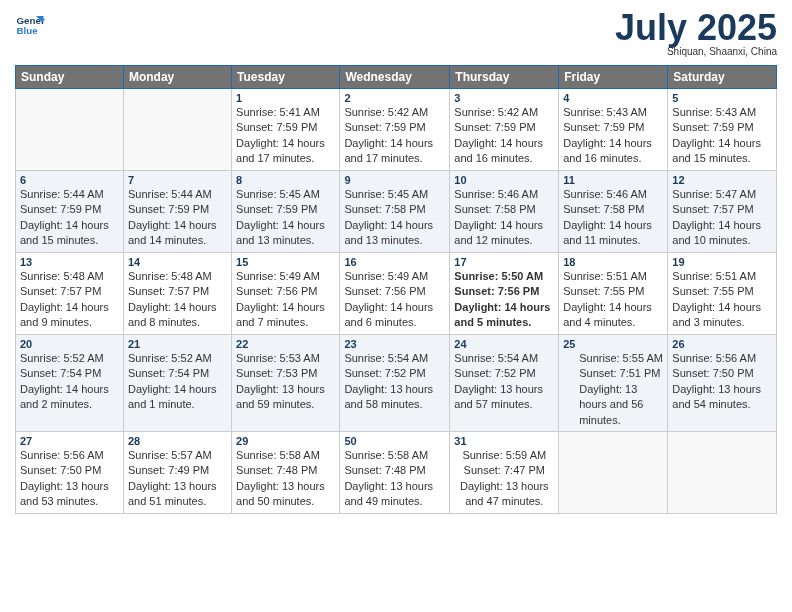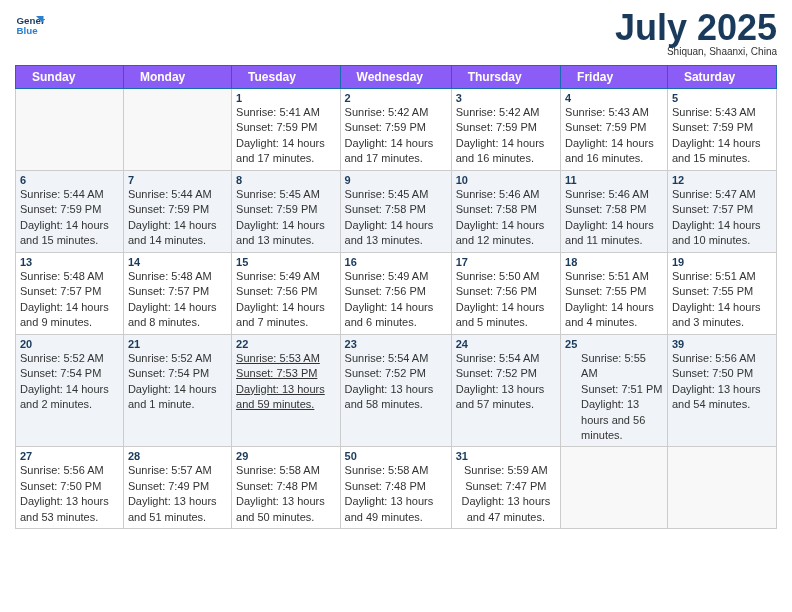--- a/index.html
+++ b/index.html
@@ -43,24 +43,24 @@
     .location {
       font-size: 10px;
       color: #333;
     }
     .calendar {
       width: 100%;
       border-collapse: collapse;
       border: 1px solid #ccc;
     }
     .calendar th {
-      background: #8b5cf6;
+      background: #737373;
       color: #fff;
       font-size: 12px;
-      padding: 4px 16px;
+      padding: 4px 5px;
       text-align: left;
       border: 1px solid #1a6ab0;
       font-weight: bold;
     }
     .calendar td {
       border: 1px solid #ccc;
       vertical-align: top;
       padding: 3px 4px;
       font-size: 9.5px;
       color: #333;
@@ -215,21 +215,21 @@
 Daylight: 14 hours and 7 minutes.</div>
           </td>
           <td>
             <span class="day-num">16</span>
             <div class="day-info" style="white-space: pre-line;">Sunrise: 5:49 AM
 Sunset: 7:56 PM
 Daylight: 14 hours and 6 minutes.</div>
           </td>
           <td>
             <span class="day-num">17</span>
-            <div class="day-info" style="white-space: pre-line;">Sunrise: 5:50 AM
+            <div class="day-info" style="white-space: pre-line; font-weight: bold;">Sunrise: 5:50 AM
 Sunset: 7:56 PM
 Daylight: 14 hours and 5 minutes.</div>
           </td>
           <td>
             <span class="day-num">18</span>
             <div class="day-info" style="white-space: pre-line;">Sunrise: 5:51 AM
 Sunset: 7:55 PM
 Daylight: 14 hours and 4 minutes.</div>
           </td>
           <td>
@@ -247,21 +247,21 @@
 Daylight: 14 hours and 2 minutes.</div>
           </td>
           <td>
             <span class="day-num">21</span>
             <div class="day-info" style="white-space: pre-line;">Sunrise: 5:52 AM
 Sunset: 7:54 PM
 Daylight: 14 hours and 1 minute.</div>
           </td>
           <td>
             <span class="day-num">22</span>
-            <div class="day-info" style="white-space: pre-line; text-decoration: underline;">Sunrise: 5:53 AM
+            <div class="day-info" style="white-space: pre-line;">Sunrise: 5:53 AM
 Sunset: 7:53 PM
 Daylight: 13 hours and 59 minutes.</div>
           </td>
           <td>
             <span class="day-num">23</span>
             <div class="day-info" style="white-space: pre-line;">Sunrise: 5:54 AM
 Sunset: 7:52 PM
 Daylight: 13 hours and 58 minutes.</div>
           </td>
           <td>
@@ -270,21 +270,21 @@
 Sunset: 7:52 PM
 Daylight: 13 hours and 57 minutes.</div>
           </td>
           <td>
             <span class="day-num">25</span>
             <div class="day-info" style="white-space: pre-line; margin-left: 16px;">Sunrise: 5:55 AM
 Sunset: 7:51 PM
 Daylight: 13 hours and 56 minutes.</div>
           </td>
           <td>
-            <span class="day-num">39</span>
+            <span class="day-num">26</span>
             <div class="day-info" style="white-space: pre-line;">Sunrise: 5:56 AM
 Sunset: 7:50 PM
 Daylight: 13 hours and 54 minutes.</div>
           </td>
         </tr>
         <tr>
           <td>
             <span class="day-num">27</span>
             <div class="day-info" style="white-space: pre-line;">Sunrise: 5:56 AM
 Sunset: 7:50 PM

